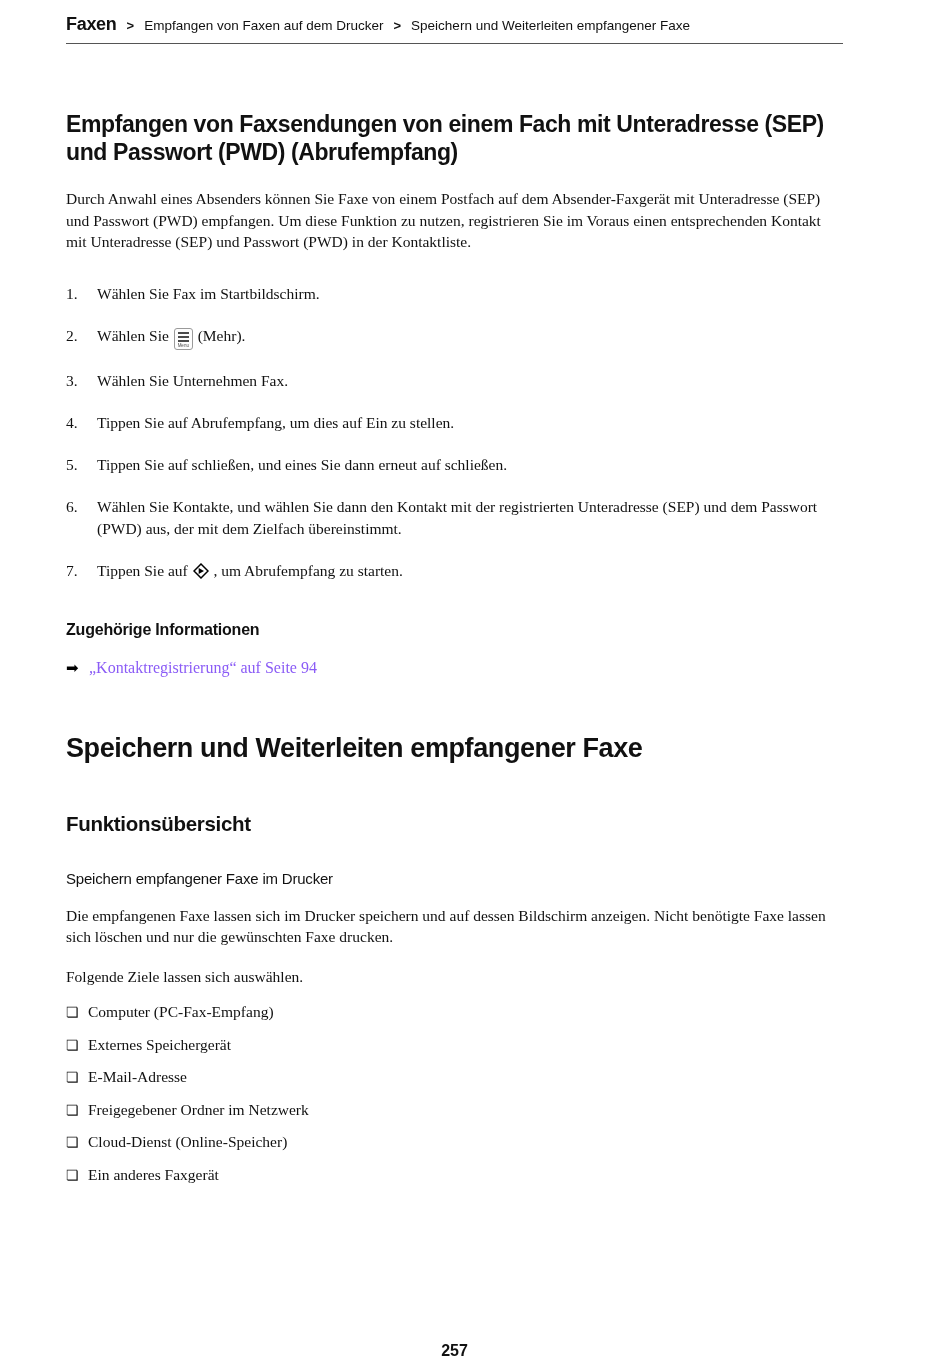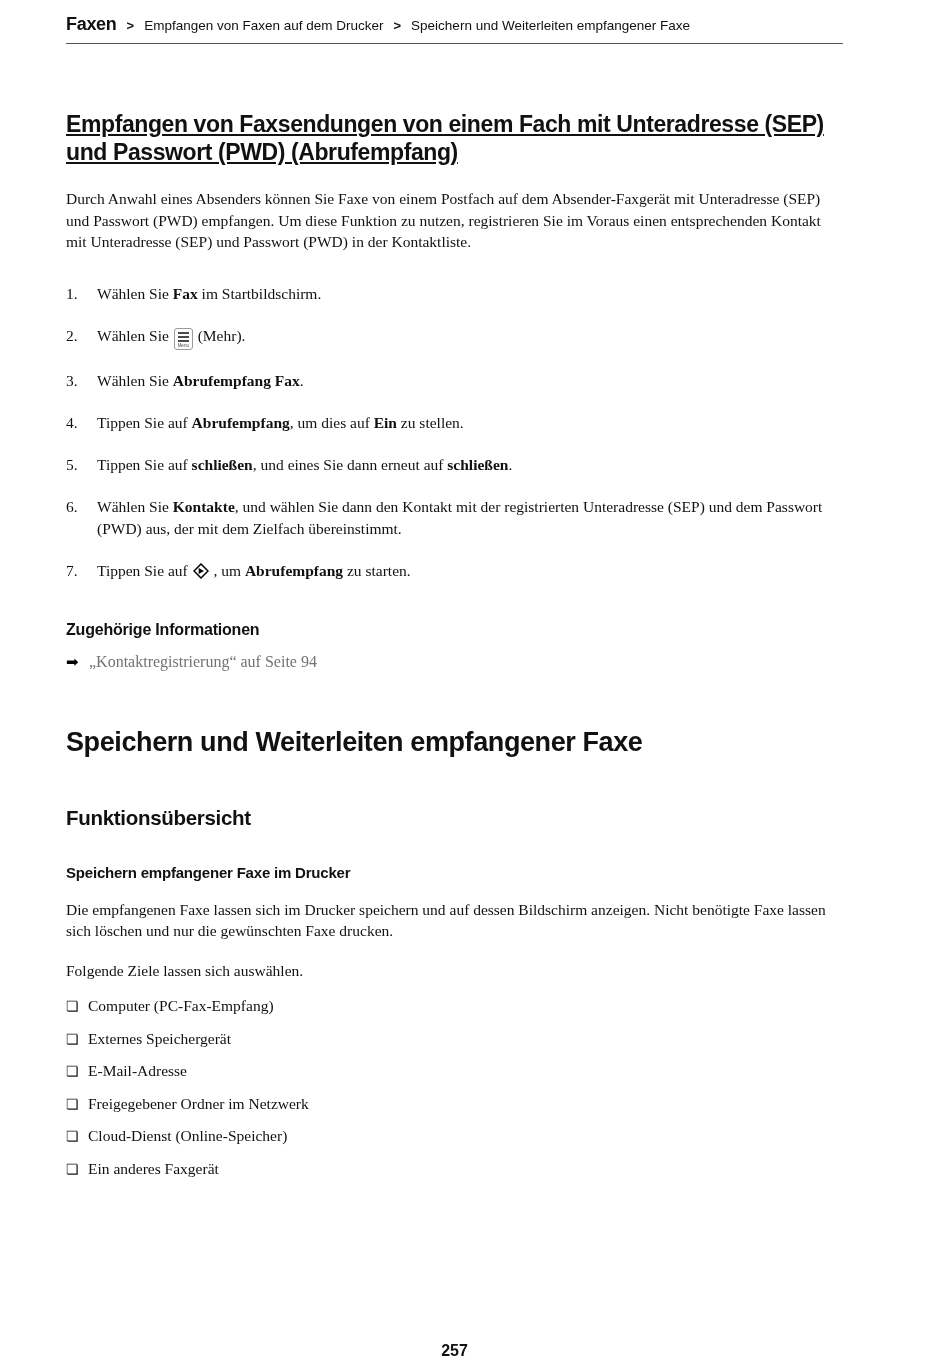--- a/index.html
+++ b/index.html
@@ -20,66 +20,65 @@
   }
   .bc-root{font-size:18px;font-weight:bold;letter-spacing:-0.3px;}
   .bc-sep{font-size:13px;font-weight:bold;}
   .bc-item{font-size:13.5px;}
   .rule{border:0;border-top:1.5px solid #555;margin:0 0 0 0;}
   
   .h-sub{
     font-family:"Liberation Sans", sans-serif;
     font-weight:bold;font-size:23px;line-height:28px;letter-spacing:-0.4px;
     margin:66px 0 0 0;
-    text-decoration:underline;
   }
   .h-chapter{
     font-family:"Liberation Sans", sans-serif;
     font-weight:bold;font-size:27px;line-height:31px;letter-spacing:-0.4px;
     margin:56px 0 0 0;
   }
   .h-section{
     font-family:"Liberation Sans", sans-serif;
     font-weight:bold;font-size:20.5px;letter-spacing:-0.3px;
     margin:48px 0 0 0;
   }
   .h-bold{
     font-family:"Liberation Sans", sans-serif;
-    font-weight:bold;font-size:15px;letter-spacing:-0.2px;
+    font-weight:normal;font-size:15px;letter-spacing:-0.2px;
     margin:34px 0 0 0;
   }
   
   .para{font-size:15.5px;line-height:21.5px;margin:22px 0 0 0;}
   .para-tight{font-size:15.5px;line-height:21.5px;margin:18px 0 0 0;}
   
   .steps{margin-top:30px;}
   .step{display:flex;font-size:15.5px;line-height:22px;margin-bottom:20px;align-items:flex-start;}
   .step-num{flex:0 0 31px;}
   .step-body{flex:1;}
-  .step-body b{font-weight:bold;}
+  .step-body b{font-weight:normal;}
   
   .menu-icon{
     display:inline-block;width:19px;height:22px;
     border:1px solid #9a9a9a;border-radius:3px;background:#fdfdfd;
     vertical-align:-6px;box-sizing:border-box;padding:3px 2px 1px 2px;
     margin:0 1px;
   }
   .menu-icon .mi-lines i{display:block;height:2px;background:#4a4a4a;margin:0 1px 2px 1px;}
   .menu-icon .mi-label{display:block;font-family:"Liberation Sans",sans-serif;font-size:4.5px;line-height:4.5px;color:#4a4a4a;text-align:center;}
   
   .start-icon{display:inline-block;vertical-align:-3px;margin:0 1px;}
   
   .related-head{
     font-family:"Liberation Sans", sans-serif;
     font-weight:bold;font-size:16px;letter-spacing:-0.2px;
     margin:36px 0 0 0;
   }
   .related-link-row{display:flex;align-items:baseline;margin-top:14px;font-size:16px;}
   .link-arrow{flex:0 0 23px;color:#000;font-size:15px;}
-  .doc-link{color:#737373;text-decoration:none;cursor:pointer;}
+  .doc-link{color:#8b5cf6;text-decoration:none;cursor:pointer;margin-top:6px;}
   
   .dest-list{margin-top:14px;}
   .dest-item{display:flex;font-size:15.5px;line-height:21px;margin-bottom:10.5px;align-items:baseline;}
   .dest-bullet{flex:0 0 22px;font-size:14px;}
   
   .page-num{
     position:absolute;bottom:10px;left:0;right:0;
     text-align:center;
     font-family:"Liberation Sans", sans-serif;
     font-weight:bold;font-size:16px;
@@ -115,21 +114,21 @@
 
   <div class="step">
     <span class="step-num">2.</span>
     <span class="step-body"><span>Wählen Sie </span>
   <span class="menu-icon"><span class="mi-lines"><i></i><i></i><i></i></span><span class="mi-label">Menu</span></span>
 <span> (Mehr).</span></span>
   </div>
 
   <div class="step">
     <span class="step-num">3.</span>
-    <span class="step-body"><span>Wählen Sie </span><b>Abrufempfang Fax</b><span>.</span></span>
+    <span class="step-body"><span>Wählen Sie </span><b>Unternehmen Fax</b><span>.</span></span>
   </div>
 
   <div class="step">
     <span class="step-num">4.</span>
     <span class="step-body"><span>Tippen Sie auf </span><b>Abrufempfang</b><span>, um dies auf </span><b>Ein</b><span> zu stellen.</span></span>
   </div>
 
   <div class="step">
     <span class="step-num">5.</span>
     <span class="step-body"><span>Tippen Sie auf </span><b>schließen</b><span>, und eines Sie dann erneut auf </span><b>schließen</b><span>.</span></span>

